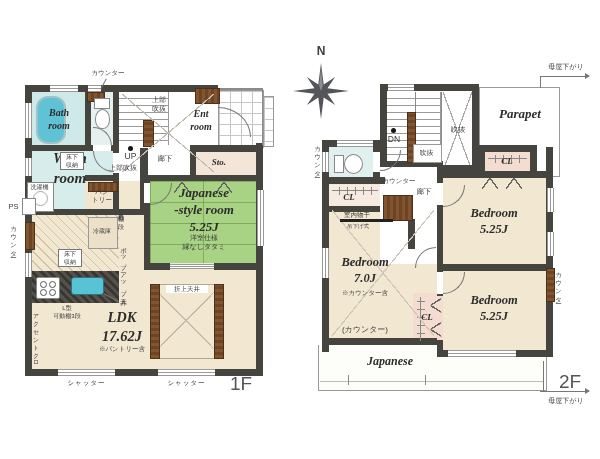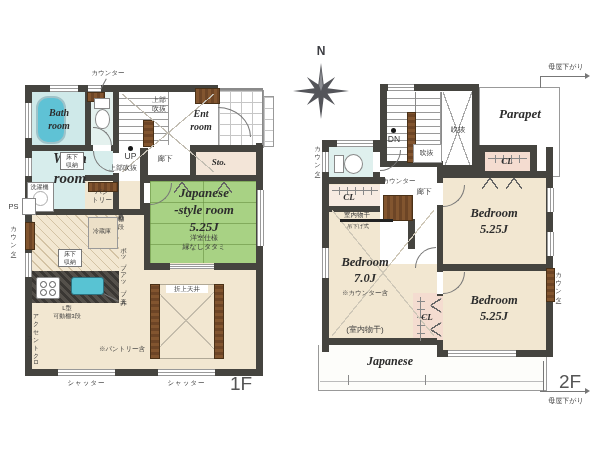--- a/index.html
+++ b/index.html
@@ -156,20 +156,22 @@
   <div class="lbl" style="left:89px;top:188px;width:26px;font-size:6.5px">パン
 トリー</div>
   <div class="lbl vt" style="left:118px;top:193px;height:42px;font-size:6px">可動棚4段</div>
   <div class="lbl" style="left:89px;top:228px;width:26px;font-size:6px">冷蔵庫</div>
   <div class="lbl vt" style="left:120px;top:233px;height:70px;font-size:6.5px">ポップアップ天井</div>
   <div class="lbl boxed" style="left:58px;top:249px;width:22px;font-size:6px">床下
 収納</div>
   <div class="lbl" style="left:42px;top:305px;width:50px;font-size:6px">L型
 可動棚3段</div>
   <div class="lbl vt" style="left:27px;top:306px;height:60px;font-size:6px">アクセントクロス</div>
+  <div class="lbl en" style="left:96px;top:308px;width:52px;font-size:14.5px">LDK
+17.62J</div>
   <div class="lbl" style="left:92px;top:345px;width:60px;font-size:6.5px">※パントリー含</div>
   <div class="lbl" style="left:166px;top:285px;width:42px;font-size:6.5px;background:#fff">折上天井</div>
   <div class="lbl en" style="left:168px;top:185px;width:72px;font-size:13px">Japanese
 -style room
 5.25J</div>
   <div class="lbl" style="left:168px;top:233px;width:72px;font-size:7px">洋室仕様
 縁なしタタミ</div>
   <div class="lbl" style="left:152px;top:154px;width:26px;font-size:7.5px">廊下</div>
   <div class="lbl en" style="left:206px;top:157px;width:26px;font-size:9px">Sto.</div>
   <div class="lbl en" style="left:180px;top:107px;width:42px;font-size:10px">Ent
@@ -278,21 +280,21 @@
   <div class="lbl en" style="left:340px;top:192px;width:18px;font-size:9px">CL</div>
   <div class="lbl en" style="left:418px;top:312px;width:18px;font-size:9px">CL</div>
   <div class="lbl" style="left:382px;top:177px;width:34px;font-size:6.5px">カウンター</div>
   <div class="lbl" style="left:412px;top:187px;width:24px;font-size:7.5px">廊下</div>
   <div class="lbl" style="left:339px;top:211px;width:36px;font-size:6.5px">室内物干</div>
   <div class="thin" style="left:340px;top:219px;width:53px;height:2.5px;background:#222"></div>
   <div class="lbl" style="left:343px;top:223px;width:30px;font-size:5.5px">吊下げ式</div>
   <div class="lbl en" style="left:335px;top:254px;width:60px;font-size:12.5px">Bedroom
 7.0J</div>
   <div class="lbl" style="left:333px;top:289px;width:64px;font-size:6.5px">※カウンター含</div>
-  <div class="lbl" style="left:333px;top:325px;width:64px;font-size:8px">(室内物干)</div>
+  <div class="lbl" style="left:333px;top:325px;width:64px;font-size:8px">(カウンター)</div>
   <div class="lbl en" style="left:462px;top:205px;width:64px;font-size:12.5px">Bedroom
 5.25J</div>
   <div class="lbl en" style="left:462px;top:292px;width:64px;font-size:12.5px">Bedroom
 5.25J</div>
   <div class="lbl vt" style="left:555px;top:262px;height:44px;font-size:6.5px">カウンター</div>
   <div class="lbl en" style="left:362px;top:354px;width:56px;font-size:12px">Japanese</div>
   <div class="lbl" style="left:552px;top:370px;width:36px;font-size:19px;color:#555">2F</div>
 
 </div>
 

